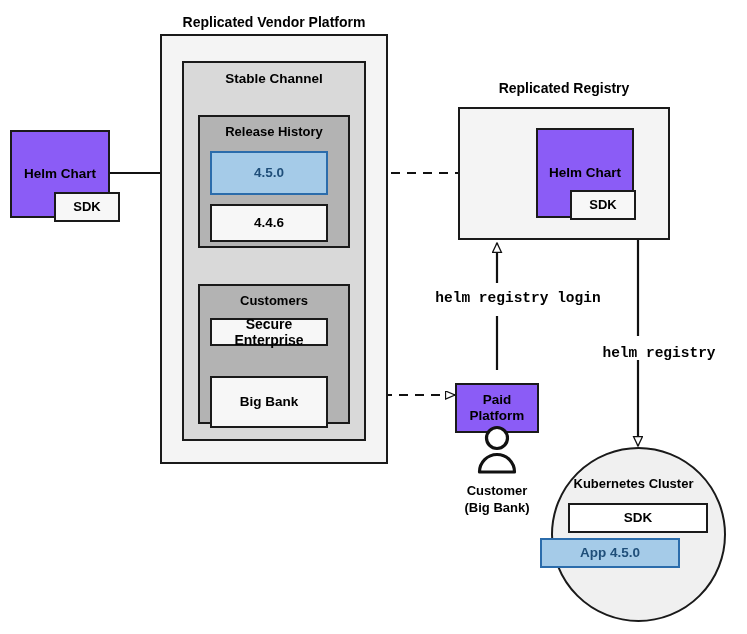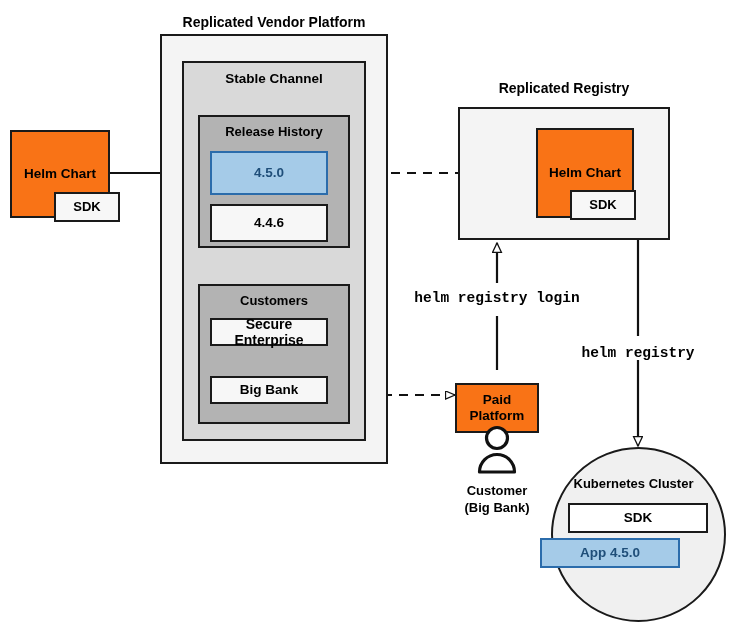--- a/index.html
+++ b/index.html
@@ -40,26 +40,27 @@
     white-space: nowrap;
   }
   .mono {
     position: absolute;
     font-family: "Liberation Mono", "DejaVu Sans Mono", monospace;
     font-weight: bold;
     text-align: center;
     white-space: nowrap;
     z-index: 4;
     letter-spacing: 0px;
+    margin-left: 21px;
   }
   
   .b-outer   { background:#f4f4f4; border:2px solid #1a1a1a; }
   .b-chan    { background:#d9d9d9; border:2px solid #1a1a1a; }
   .b-group   { background:#b3b3b3; border:2px solid #1a1a1a; }
-  .b-grey    { background:#f97316; border:2px solid #1a1a1a; }
+  .b-grey    { background:#8b5cf6; border:2px solid #1a1a1a; }
   .b-white   { background:#f7f7f7; border:2px solid #1a1a1a; }
   .b-blue    { background:#a5cbe8; border:2px solid #2b6cab; color:#1f4e79; }
   .b-plain   { background:#ffffff; border:2px solid #1a1a1a; }
   .b-circle  { background:#f0f0f0; border:2px solid #1a1a1a; border-radius:50%; }
 
   .title-top {
     align-items: flex-start;
     padding-top: 8px;
   }
   .person {
@@ -133,21 +134,21 @@
   <div class="node b-white" style="left:210px; top:204px; width:118px; height:38px; font-size:13.5px;">4.4.6</div>
 
   <div class="node b-group title-top" style="left:198px; top:284px; width:152px; height:140px; font-size:13px;">
     <span>Customers</span>
   </div>
 
   <div class="node b-white" style="left:210px; top:318px; width:118px; height:28px; font-size:14px; flex-direction:column;">
     <span style="white-space:pre-line;">Secure Enterprise</span>
   </div>
 
-  <div class="node b-white" style="left:210px; top:376px; width:118px; height:28px; font-size:13.5px;">Big Bank</div>
+  <div class="node b-white" style="left:210px; top:376px; width:118px; height:52px; font-size:13.5px;">Big Bank</div>
 
   <div class="node b-grey" style="left:10px; top:130px; width:100px; height:88px; font-size:13.5px;">Helm Chart</div>
   <div class="node b-white" style="left:54px; top:192px; width:66px; height:30px; font-size:13px;">SDK</div>
 
   <div class="lbl" style="left:458px; top:80px; width:212px; font-size:14px;">Replicated Registry</div>
 
   <div class="node b-outer" style="left:458px; top:107px; width:212px; height:133px;"></div>
 
   <div class="node b-grey" style="left:536px; top:128px; width:98px; height:90px; font-size:13.5px;">Helm Chart</div>
   <div class="node b-white" style="left:570px; top:190px; width:66px; height:30px; font-size:13px;">SDK</div>

